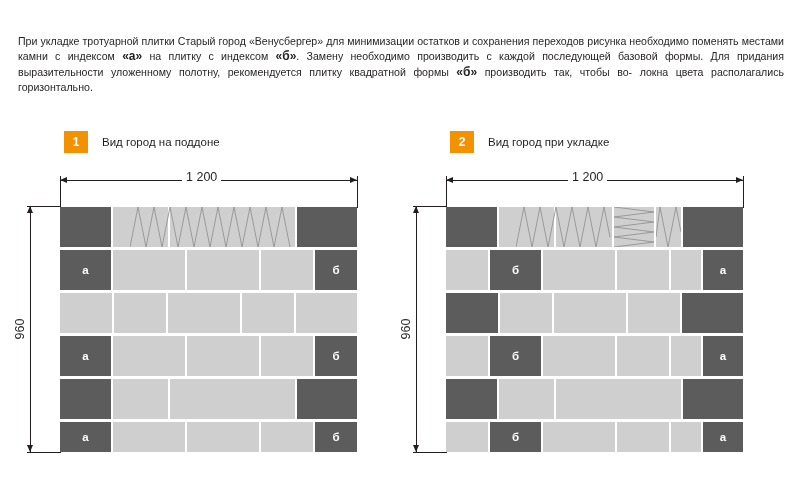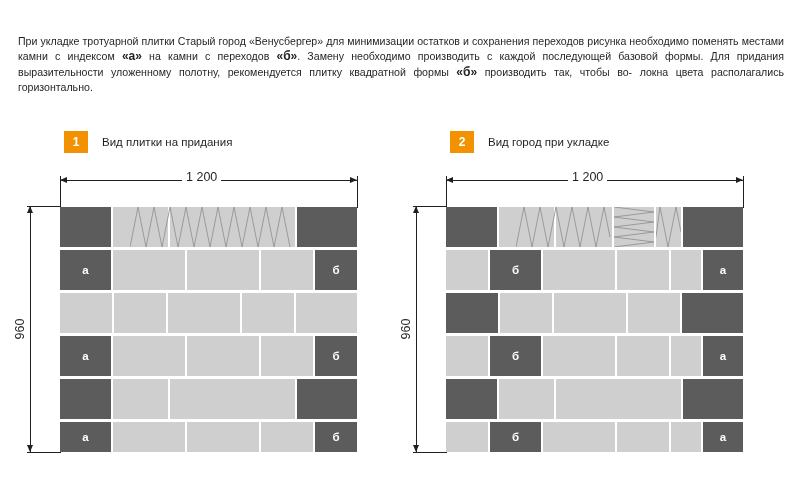--- a/index.html
+++ b/index.html
@@ -145,28 +145,28 @@
     pointer-events: none;
   }
 </style>
 </head>
 <body>
 
 <div id="page">
 
   <div class="intro">
     <span>При укладке тротуарной плитки Старый город «Венусбергер»  для минимизации остатков и сохранения переходов рисунка необходимо</span>
-    <span>поменять местами камни с индексом </span><b>«а»</b><span> на камни с переходов </span><b>«б»</b><span>. Замену необходимо производить с каждой последующей базовой</span>
+    <span>поменять местами камни с индексом </span><b>«а»</b><span> на плитку с индексом </span><b>«б»</b><span>. Замену необходимо производить с каждой последующей базовой</span>
     <span>формы. Для придания выразительности уложенному полотну, рекомендуется плитку квадратной формы </span><b>«б»</b><span> производить так, чтобы во-</span>
     <span>локна цвета располагались горизонтально.</span>
   </div>
 
   <div class="panel-head" style="left:64px; top:131px;">
     <div class="num">1</div>
-    <div class="cap">Вид плитки на придания</div>
+    <div class="cap">Вид город на поддоне</div>
   </div>
 
   <div class="panel-head" style="left:450px; top:131px;">
     <div class="num">2</div>
     <div class="cap">Вид город при укладке</div>
   </div>
 
   <div class="diagram" style="left:0; top:0; width:400px; height:496px;">
 
     <div class="dimline h-dim" style="left:60px; top:180px; width:297px;"></div>

